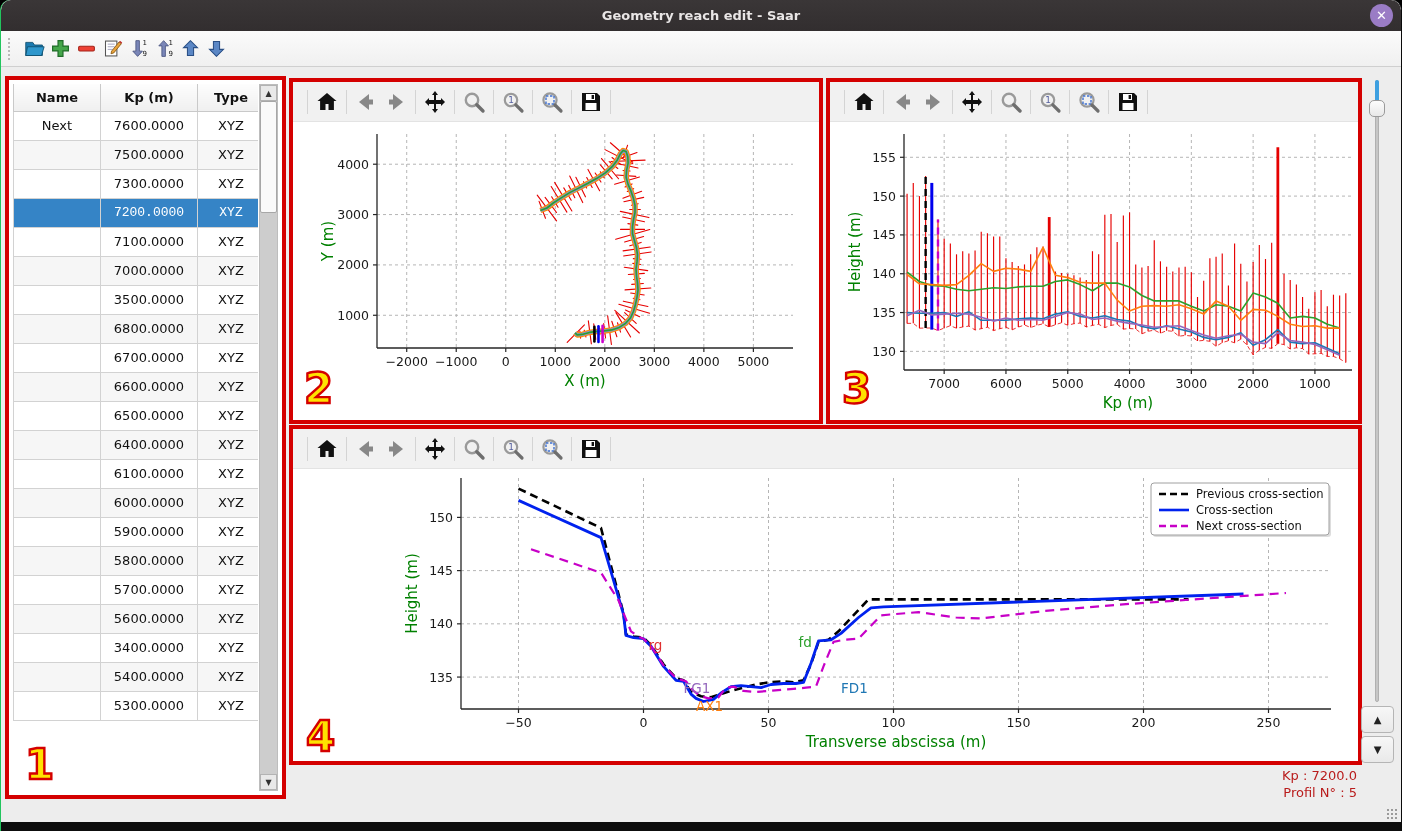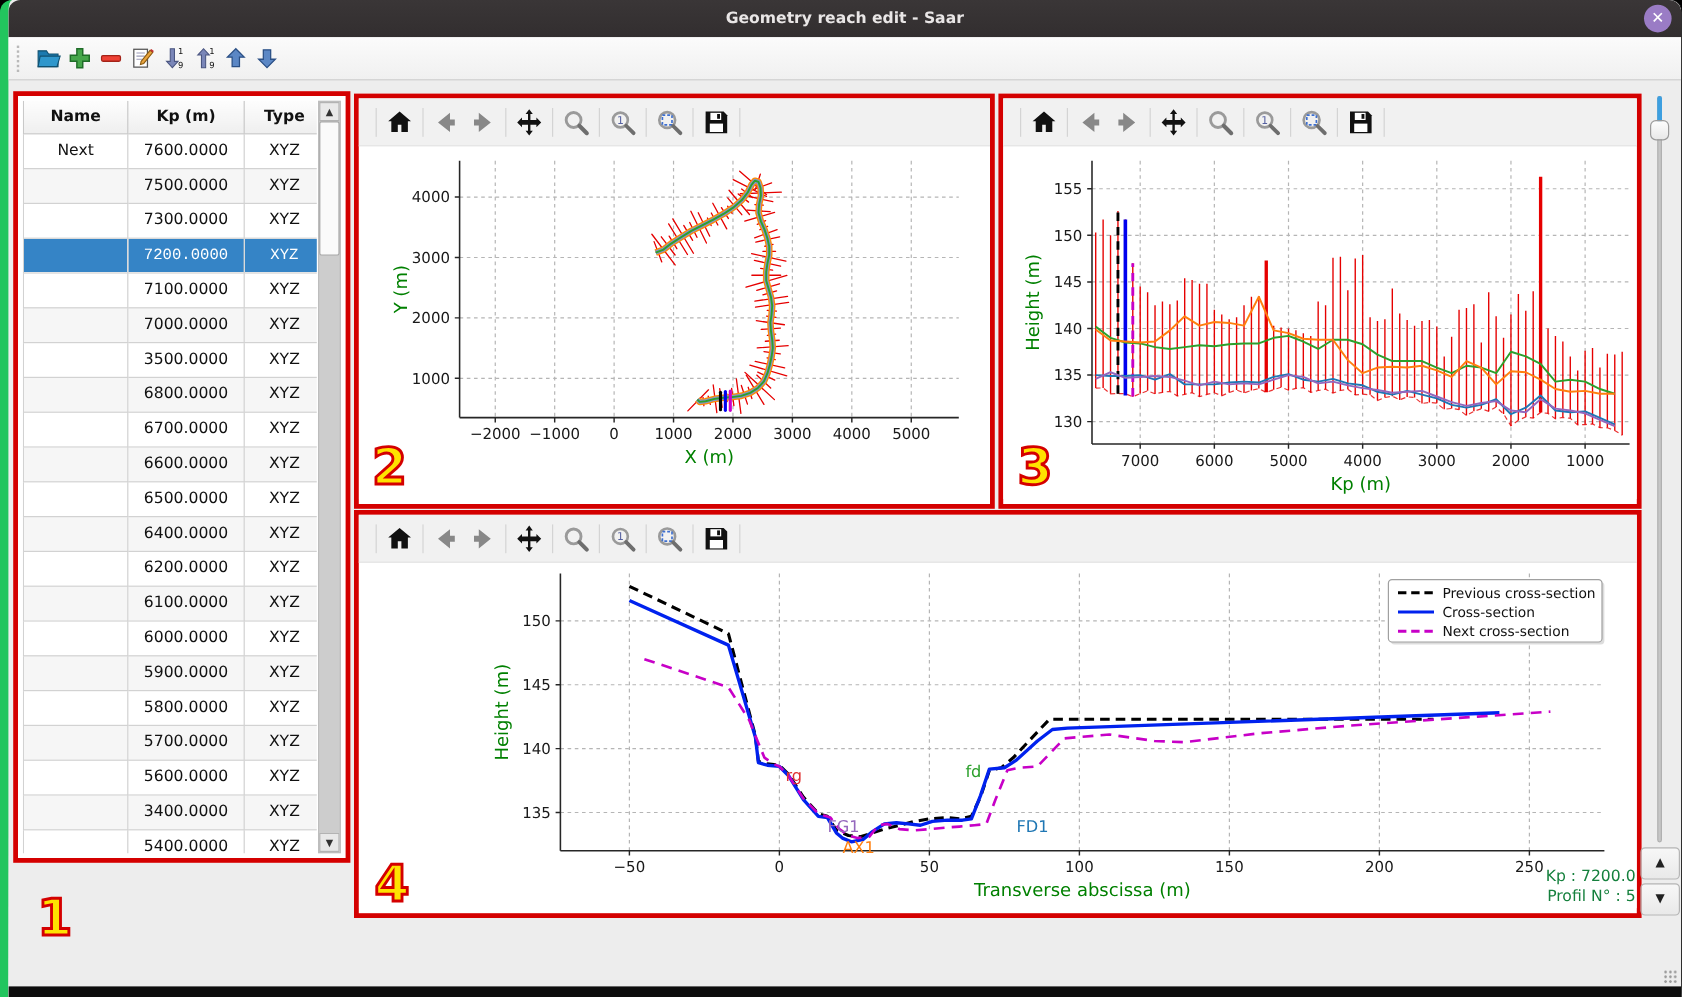--- a/index.html
+++ b/index.html
@@ -1,20 +1,20 @@
 <!DOCTYPE html>
 <html><head>
 <meta charset="utf-8">
 <style>
   html,body{margin:0;padding:0;background:#000;}
   *{box-sizing:border-box;}
   body{font-family:"DejaVu Sans","Liberation Sans",sans-serif;}
   .window{position:relative;width:1402px;height:831px;background:#ededed;
           border-radius:10px 10px 0 0;overflow:hidden;
-          border-left:7px solid #22c55e;border-right:1px solid #0a0a0a;}
+          border-left:1px solid #22c55e;border-right:1px solid #0a0a0a;}
   
   .titlebar{position:absolute;left:0;top:0;width:100%;height:31px;background:linear-gradient(#3a3637,#322e2f);
             display:flex;align-items:center;justify-content:center;border-radius:10px 10px 0 0;}
   .titlebar .title{color:#e9e6e6;font-size:13px;font-weight:bold;}
   .close-btn{position:absolute;right:8px;top:4px;width:23px;height:23px;border-radius:50%;
              background:#9a7cc5;color:#fff;font-size:13px;font-weight:bold;line-height:23px;text-align:center;cursor:pointer;}
   
   .toolbar{position:absolute;left:0;top:31px;width:100%;height:36px;background:linear-gradient(#fbfbfb,#f0f0f0);
            border-bottom:1px solid #cfcfcf;display:flex;align-items:center;}
   .tb-grip{width:5px;height:22px;margin:0 8px 0 7px;border-left:2px dotted #b9b9b9;}
@@ -46,21 +46,21 @@
          text-shadow:0 0 1px #d40000;line-height:1;z-index:30;}
   
   .profslider{position:absolute;left:1368px;top:80px;width:16px;height:622px;}
   .ps-track{position:absolute;left:6px;top:0;width:4px;height:100%;background:#c6c6c6;border:1px solid #b0b0b0;border-radius:2px;}
   .ps-fill{position:absolute;left:6px;top:0;width:4px;height:22px;background:#3d9fe0;border-radius:2px;}
   .ps-handle{position:absolute;left:0;top:20px;width:16px;height:17px;background:linear-gradient(#fdfdfd,#e8e8e8);
              border:1px solid #9a9a9a;border-radius:5px;cursor:grab;}
   .stepbtn{position:absolute;width:33px;height:27px;background:linear-gradient(#f7f7f7,#e9e9e9);border:1px solid #b5b5b5;
            border-radius:4px;font-size:10px;color:#222;display:flex;align-items:center;justify-content:center;cursor:pointer;}
   
-  .status{position:absolute;left:1100px;top:722px;width:256px;text-align:right;font-size:13px;color:#15803d;line-height:17px;}
+  .status{position:absolute;left:1100px;top:767px;width:256px;text-align:right;font-size:13px;color:#b91c1c;line-height:17px;}
   .grip{position:absolute;right:3px;bottom:11px;width:12px;height:12px;
         background-image:radial-gradient(#9a9a9a 1px,transparent 1.2px);background-size:4px 4px;}
   .bottombar{position:absolute;left:0;bottom:0;width:100%;height:9px;background:#0d0d0d;}
   svg text{font-family:"DejaVu Sans","Liberation Sans",sans-serif;}
 </style>
 </head>
 <body>
 
 <div class="window">
 
@@ -116,21 +116,21 @@
           <path d="M12 3 4 11h4.5v9h7v-9H20z" fill="#5b87c5" stroke="#2a4f85" stroke-width="1.2"></path>
         </svg>
       </span>
     <span class="tb-ico">
         <svg viewBox="0 0 24 24">
           <path d="M12 21 4 13h4.5V4h7v9H20z" fill="#5b87c5" stroke="#2a4f85" stroke-width="1.2"></path>
         </svg>
       </span>
   </div>
 
-  <div class="panel" style="left:4px;top:76px;width:281px;height:643px;">
+  <div class="panel" style="left:4px;top:76px;width:281px;height:723px;">
     <div class="tablewrap">
       <table>
         <colgroup>
             <col class="c-name">
             <col class="c-kp">
             <col class="c-type">
           </colgroup>
         <thead>
             <tr>
           <th>Name</th>
@@ -190,25 +190,20 @@
               <td>XYZ</td>
             </tr>
             <tr>
               <td></td>
               <td>6500.0000</td>
               <td>XYZ</td>
             </tr>
             <tr>
               <td></td>
               <td>6400.0000</td>
-              <td>XYZ</td>
-            </tr>
-            <tr>
-              <td></td>
-              <td>6200.0000</td>
               <td>XYZ</td>
             </tr>
             <tr>
               <td></td>
               <td>6100.0000</td>
               <td>XYZ</td>
             </tr>
             <tr>
               <td></td>
               <td>6000.0000</td>

